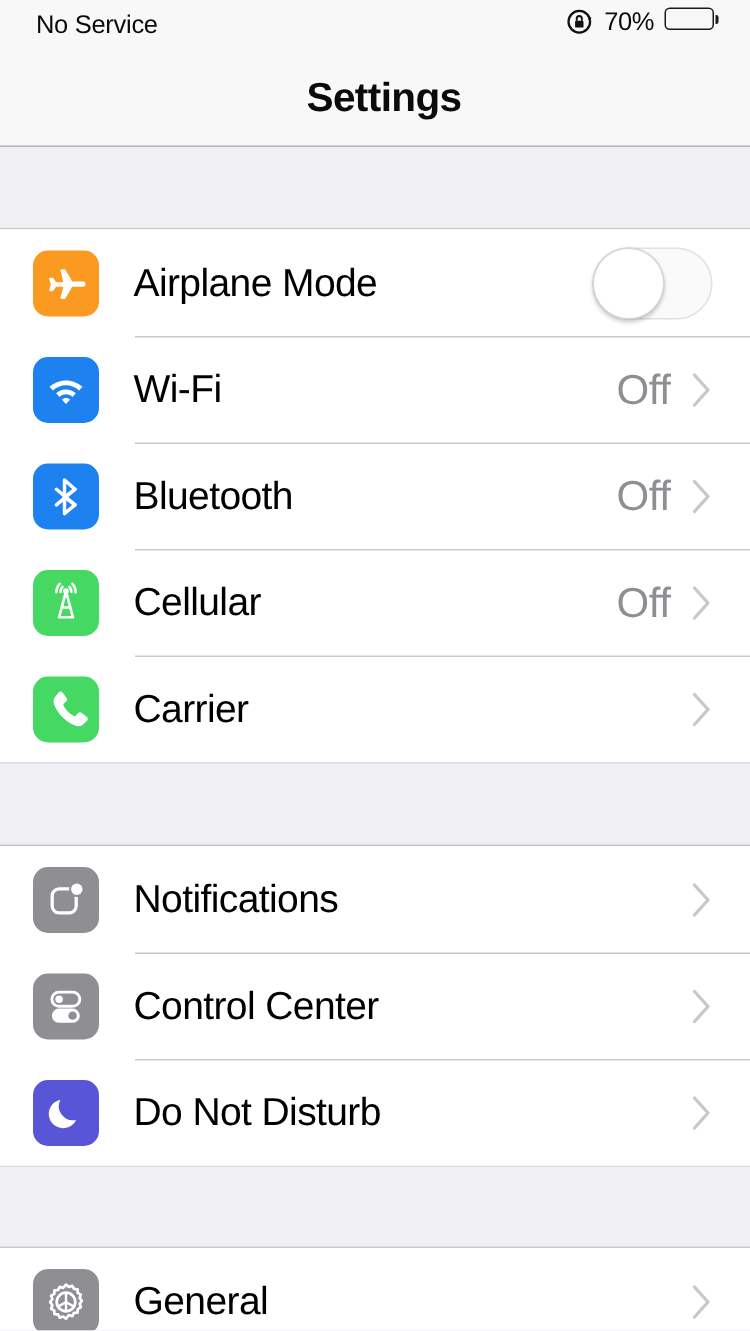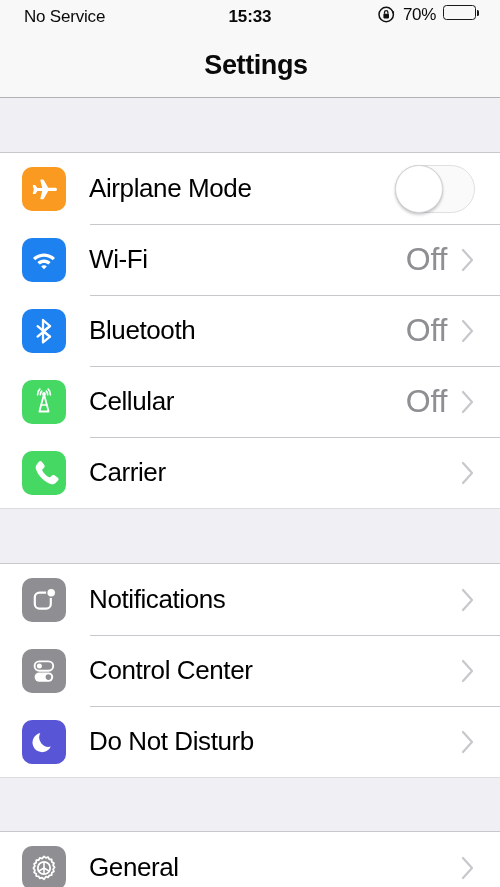--- a/index.html
+++ b/index.html
@@ -137,21 +137,21 @@
   .row-label {
     margin-left: 23px;
     font-size: 26px;
     color: #000000;
     letter-spacing: -0.4px;
     flex: 1 1 auto;
     white-space: nowrap;
   }
 
   .row-value {
-    font-size: 32px;
+    font-size: 28px;
     color: #8E8E93;
     letter-spacing: -0.3px;
     margin-right: 14px;
   }
 
   .chevron {
     flex: 0 0 auto;
     width: 14px; height: 24px;
     display: block;
   }
@@ -175,21 +175,20 @@
     box-shadow: 0 2px 3px rgba(0,0,0,0.20), 0 0 1px rgba(0,0,0,0.12);
   }
 </style>
 </head>
 <body>
 
 <div class="screen">
 
   <div class="status-bar">
     <span class="status-left">No Service</span>
-    <span class="status-center">15:33</span>
     <div class="status-right">
       <span class="rot-lock">
         <svg width="19" height="19" viewBox="0 0 19 19">
           <circle cx="9.2" cy="9.5" r="7.2" fill="none" stroke="#111" stroke-width="1.5"></circle>
           <rect x="6.4" y="8.8" width="5.6" height="4.6" rx="0.8" fill="#111"></rect>
           <path d="M7.5 8.8 V7.4 a1.7 1.7 0 0 1 3.4 0 V8.8" fill="none" stroke="#111" stroke-width="1.3"></path>
           <path d="M15.3 5.6 l2.1 1.4 -2.1 1.4 z" fill="#111"></path>
         </svg>
       </span>
       <span class="batt-pct">70%</span>

